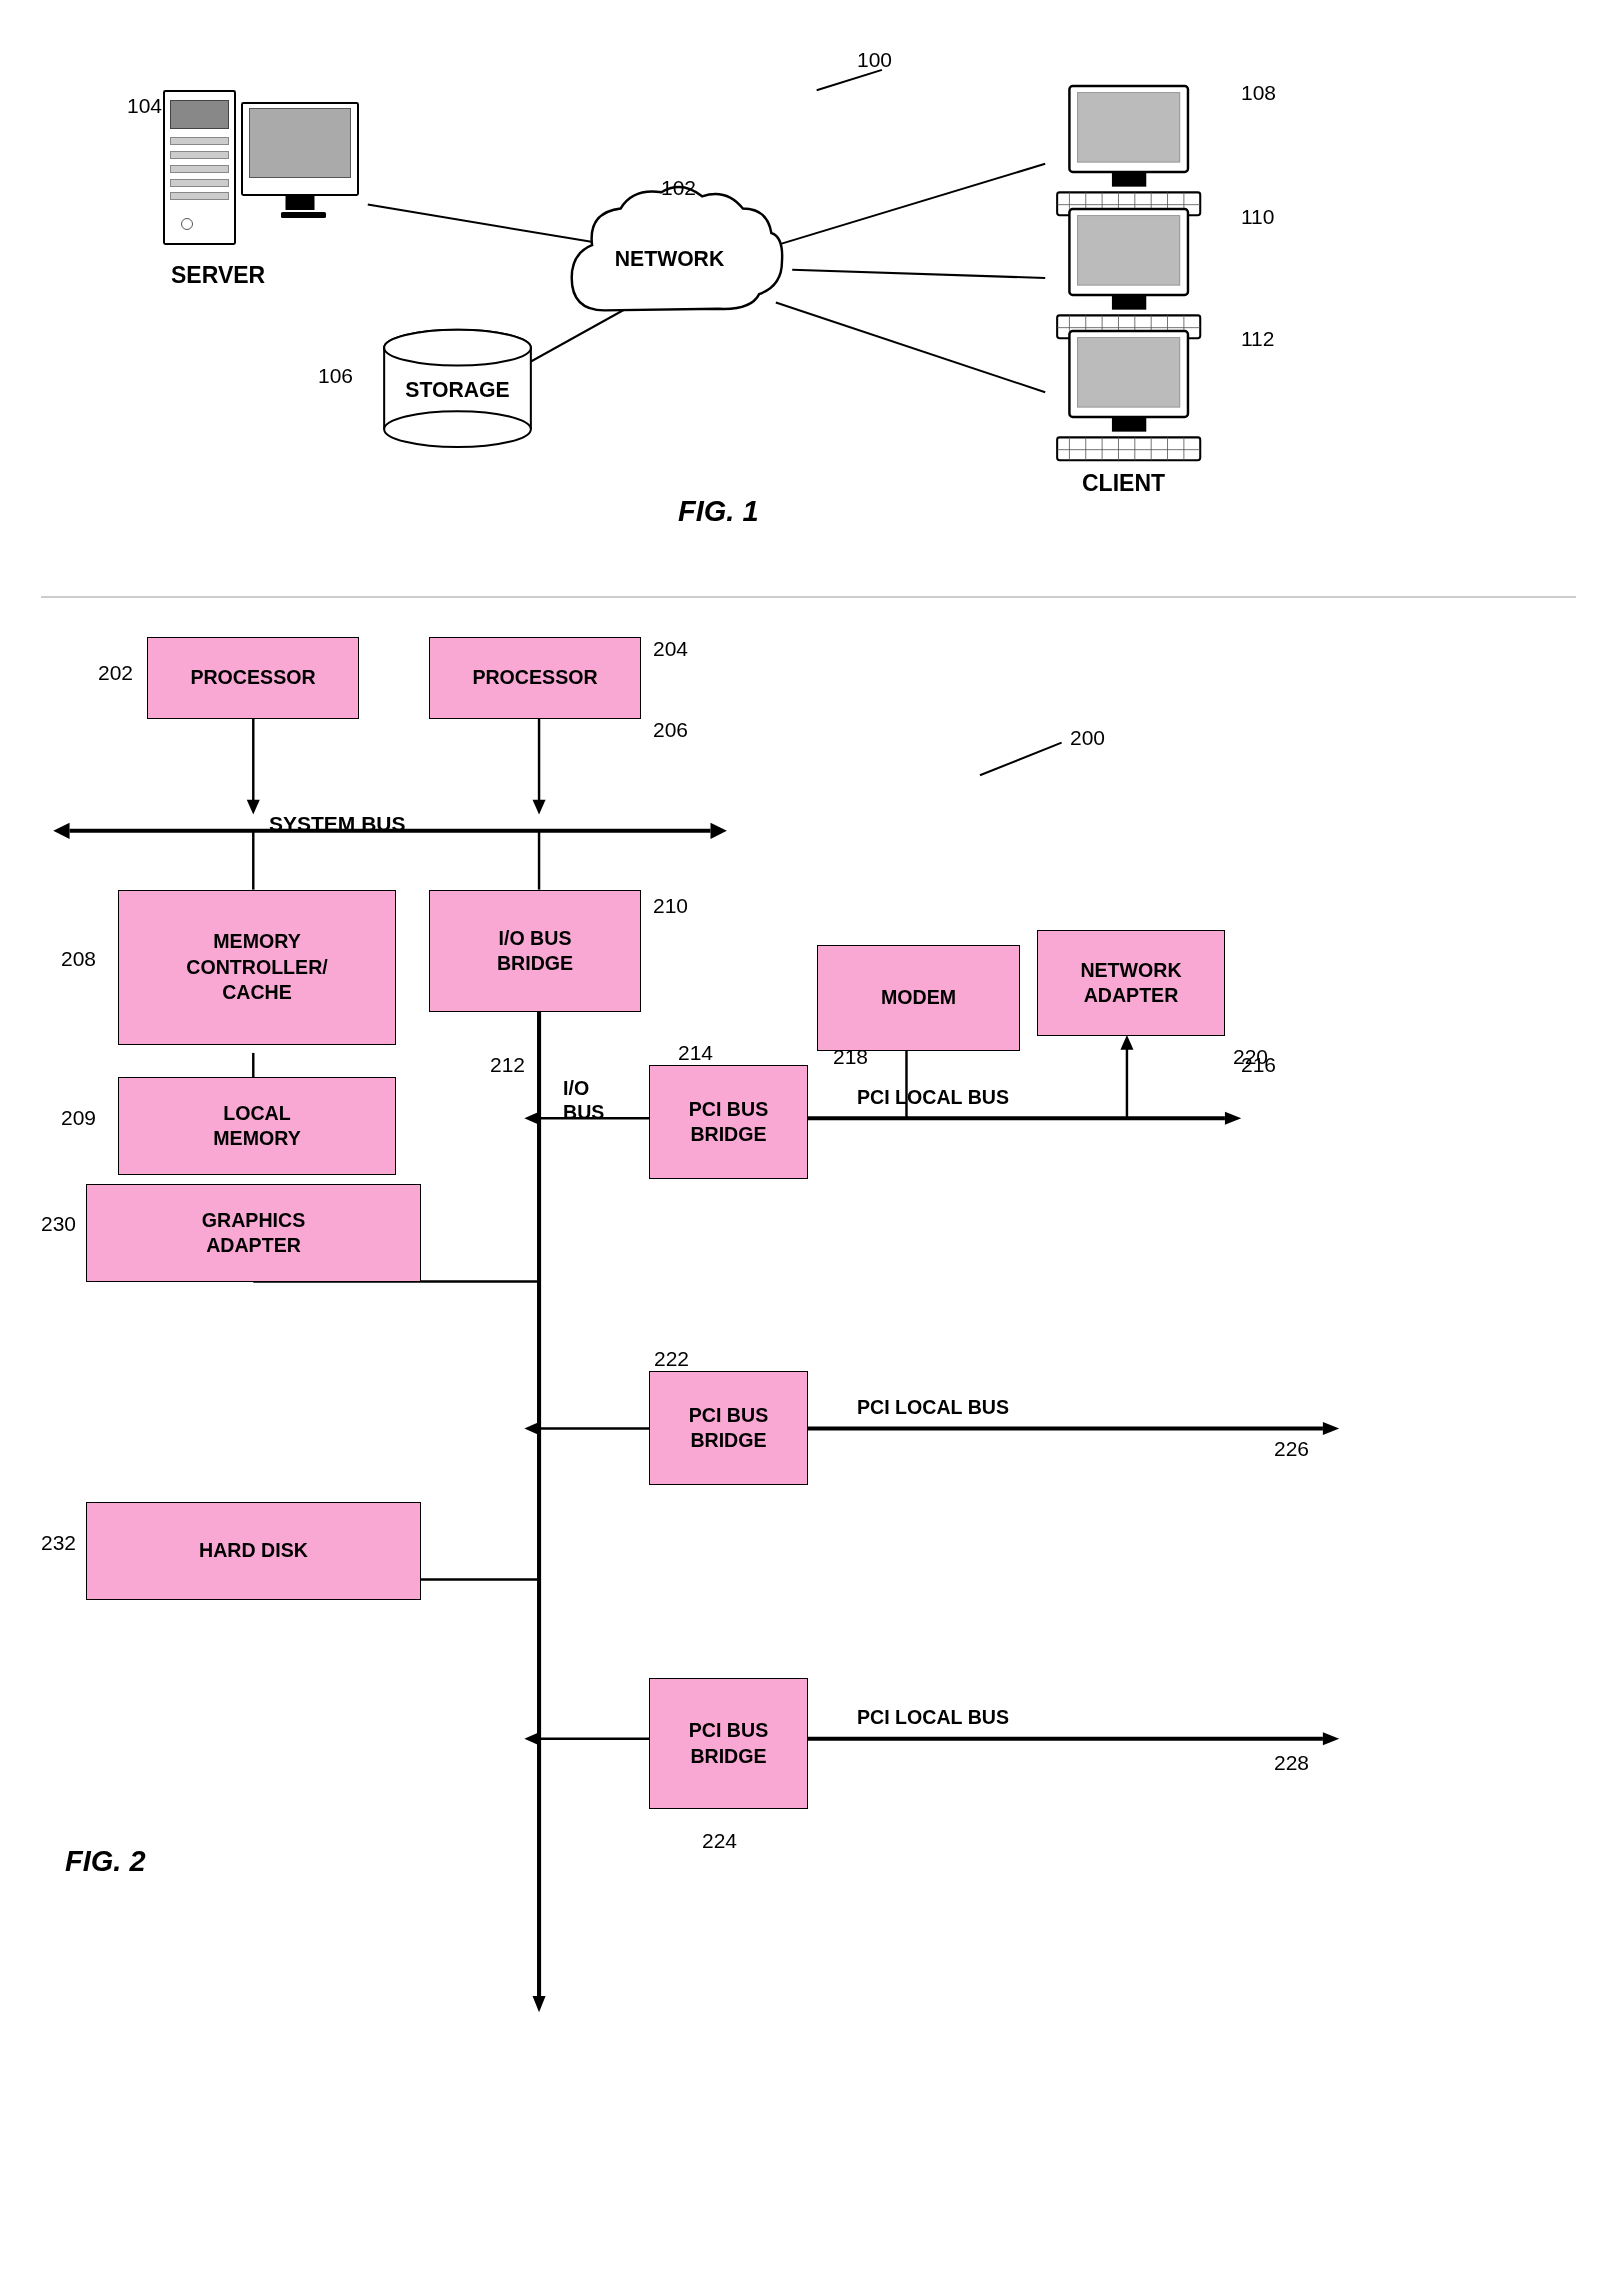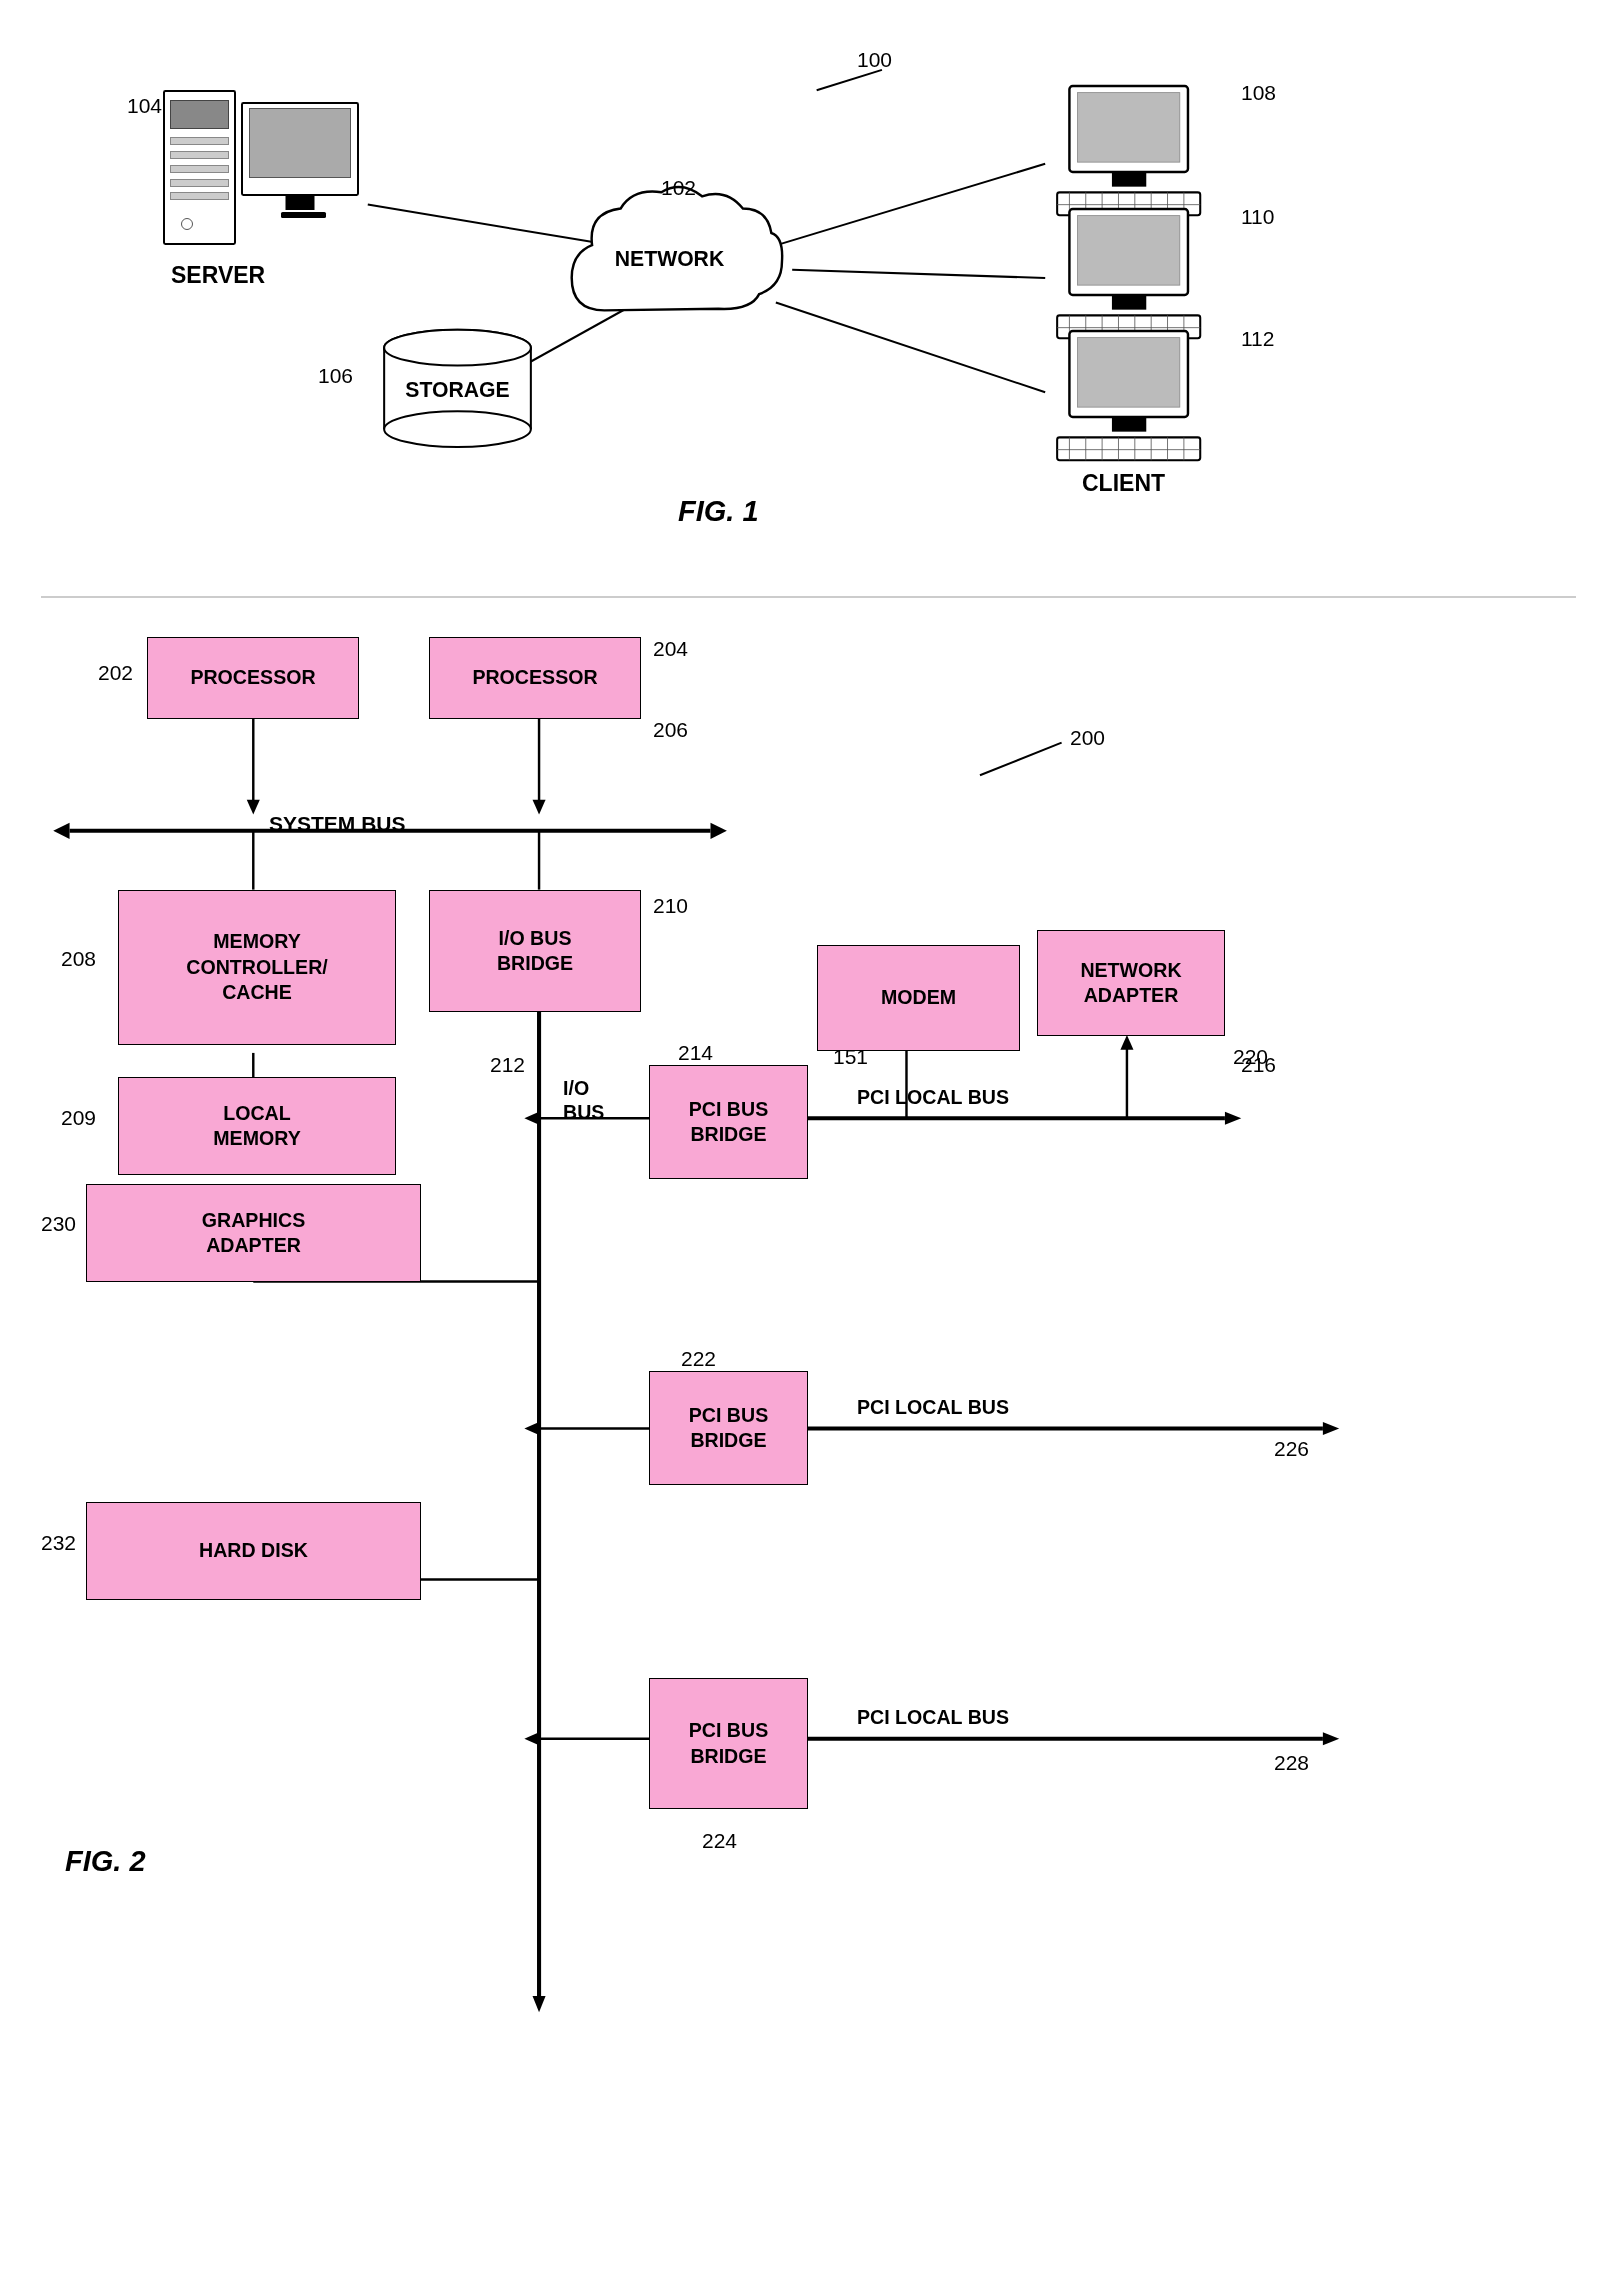--- a/index.html
+++ b/index.html
@@ -382,42 +382,42 @@
     <div class="ref-label" style="top:429px; left:678px;">214</div>
 
     <div class="label-text bold-label" style="top:474px; left:857px; font-size:19.6px;">PCI LOCAL BUS</div>
 
     <div class="ref-label" style="top:441px; left:1241px;">216</div>
 
     <div class="component-box" style="top:333px; left:817px; width:203px; height:106px;">
       <span>MODEM</span>
     </div>
 
-    <div class="ref-label" style="top:433px; left:833px;">151</div>
+    <div class="ref-label" style="top:433px; left:833px;">218</div>
 
     <div class="component-box" style="top:318px; left:1037px; width:188px; height:106px; white-space:pre-line;">
       <span style="white-space:pre-line;">NETWORK
 ADAPTER</span>
     </div>
 
     <div class="ref-label" style="top:433px; left:1233px;">220</div>
 
     <div class="component-box" style="top:572px; left:86px; width:335px; height:98px; white-space:pre-line;">
       <span style="white-space:pre-line;">GRAPHICS
 ADAPTER</span>
     </div>
 
     <div class="ref-label" style="top:600px; left:41px;">230</div>
 
     <div class="component-box" style="top:759px; left:649px; width:159px; height:114px; white-space:pre-line;">
       <span style="white-space:pre-line;">PCI BUS
 BRIDGE</span>
     </div>
 
-    <div class="ref-label" style="top:735px; left:681px;">222</div>
+    <div class="ref-label" style="top:735px; left:654px;">222</div>
 
     <div class="label-text bold-label" style="top:784px; left:857px; font-size:19.6px;">PCI LOCAL BUS</div>
 
     <div class="ref-label" style="top:825px; left:1274px;">226</div>
 
     <div class="component-box" style="top:890px; left:86px; width:335px; height:98px;">
       <span>HARD DISK</span>
     </div>
 
     <div class="ref-label" style="top:919px; left:41px;">232</div>

